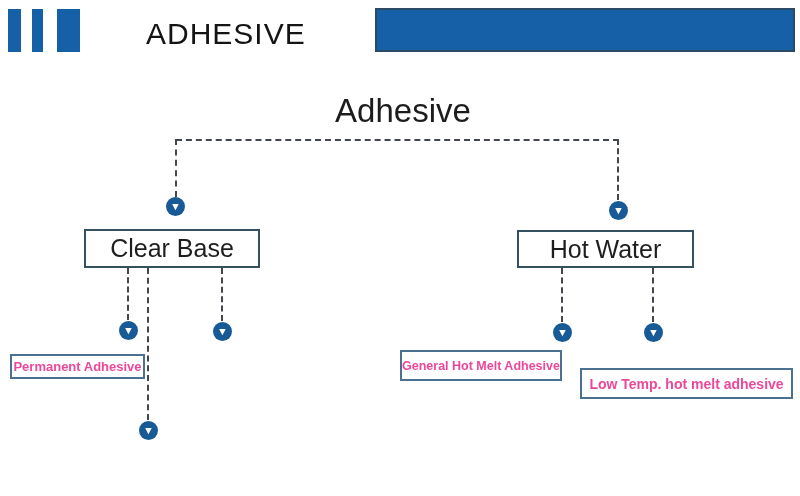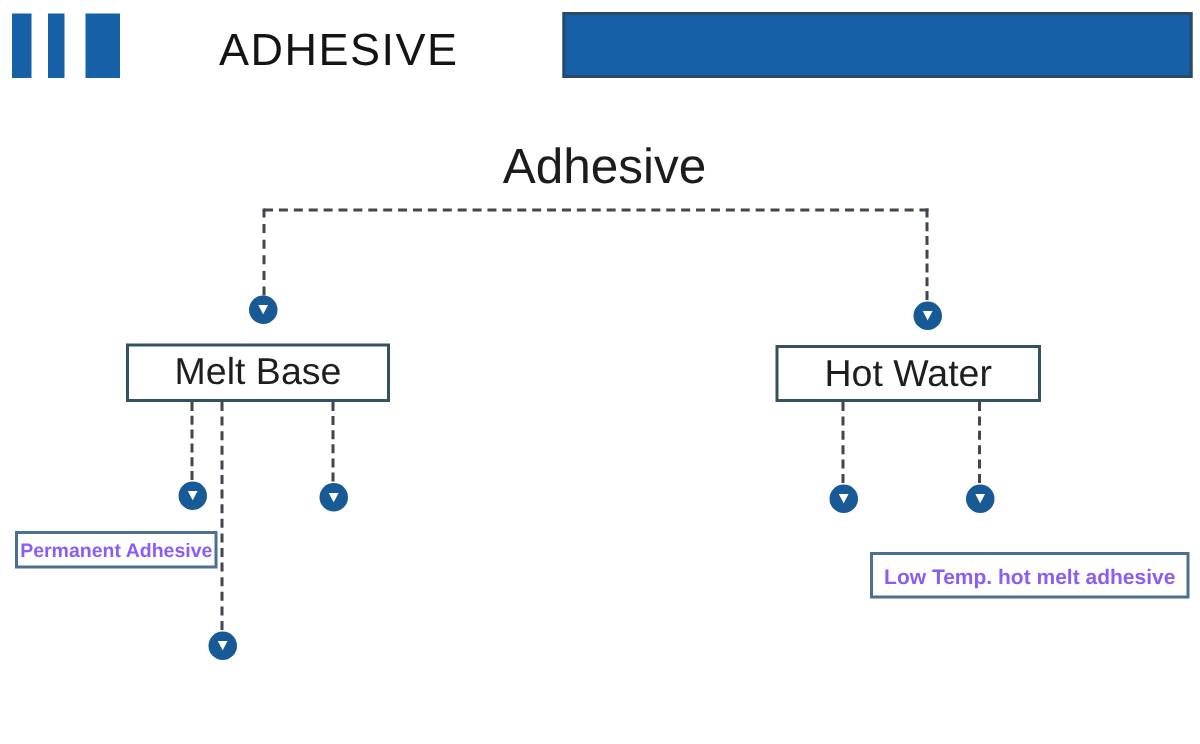--- a/index.html
+++ b/index.html
@@ -32,21 +32,21 @@
   .arrow .glyph{
     color:#ffffff;font-size:11px;line-height:1;
     transform:translateY(0.5px) scaleY(0.95);
   }
   .node{
     position:absolute;box-sizing:border-box;background:#ffffff;
     display:flex;align-items:center;justify-content:center;
     white-space:nowrap;color:#1e1e1e;
   }
   .node-lg{border:2px solid #35505f;font-size:25px;}
-  .node-sm{border:2px solid #4a7192;font-size:13px;font-weight:600;color:#8b5cf6;}
+  .node-sm{border:2px solid #4a7192;font-size:13px;font-weight:600;color:#ec4899;}
 </style>
 </head>
 <body>
 
 <div id="stage">
 
   <div class="hbar" style="left:8px;top:9px;width:13px;height:43px;"></div>
   <div class="hbar" style="left:32px;top:9px;width:11px;height:43px;"></div>
   <div class="hbar" style="left:57px;top:9px;width:23px;height:43px;"></div>
   <div class="header-title">ADHESIVE</div>
@@ -59,21 +59,21 @@
   <div class="connector-v" style="left:617px;top:139px;height:61px;"></div>
 
   <div class="arrow" style="left:166px;top:197px;">
     <span class="glyph">▼</span>
   </div>
   <div class="arrow" style="left:609px;top:201px;">
     <span class="glyph">▼</span>
   </div>
 
   <div class="node node-lg" style="left:84px;top:229px;width:176px;height:39px;">
-    <span>Melt Base</span>
+    <span>Clear Base</span>
   </div>
   <div class="node node-lg" style="left:517px;top:230px;width:177px;height:38px;">
     <span>Hot Water</span>
   </div>
 
   <div class="connector-v" style="left:127px;top:268px;height:52px;"></div>
   <div class="connector-v" style="left:147px;top:268px;height:152px;"></div>
   <div class="connector-v" style="left:221px;top:268px;height:53px;"></div>
 
   <div class="connector-v" style="left:561px;top:268px;height:54px;"></div>
@@ -92,17 +92,20 @@
     <span class="glyph">▼</span>
   </div>
   <div class="arrow" style="left:139px;top:421px;">
     <span class="glyph">▼</span>
   </div>
 
   <div class="node node-sm" style="left:10px;top:354px;width:135px;height:25px;">
     <span>Permanent Adhesive</span>
   </div>
 
+  <div class="node node-sm" style="left:400px;top:350px;width:162px;height:31px;font-size:12.5px;">
+    <span>General Hot Melt Adhesive</span>
+  </div>
   <div class="node node-sm" style="left:580px;top:368px;width:213px;height:31px;font-size:14px;">
     <span>Low Temp. hot melt adhesive</span>
   </div>
 
 </div>
 
 </body></html>

